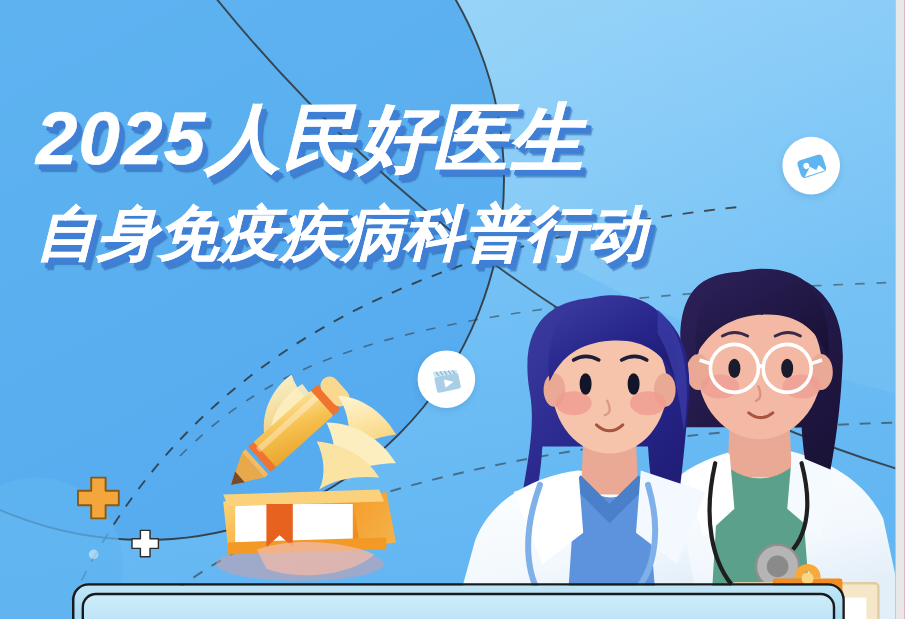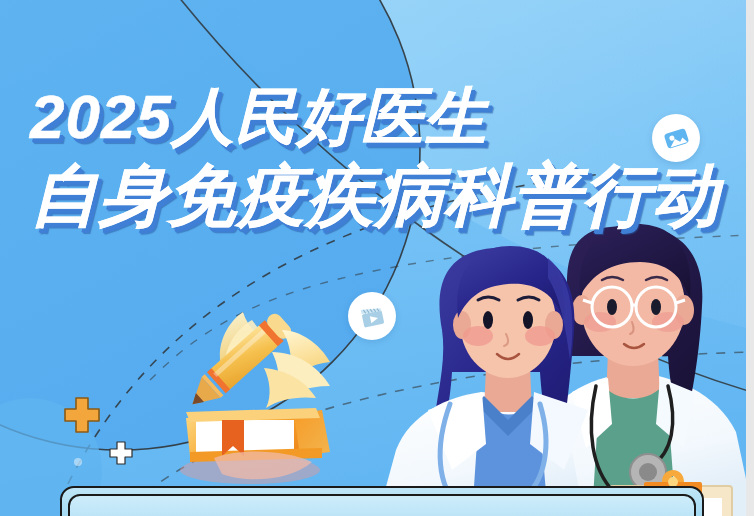--- a/index.html
+++ b/index.html
@@ -36,21 +36,21 @@
     line-height:78px;
     letter-spacing:1px;
     white-space:nowrap;
     text-shadow:
       3px 4px 0 #3f7fd6,
       4px 5px 0 #3f7fd6,
       5px 6px 1px rgba(40,90,160,.55);
     -webkit-text-stroke:0.5px #ffffff;
   }
   #title-line-1{font-size:62px;}
-  #title-line-2{font-size:68px;}
+  #title-line-2{font-size:50px;}
 
   
   .badge{
     position:absolute;
     border-radius:50%;
     background:#ffffff;
     display:flex;align-items:center;justify-content:center;
     z-index:45;
     box-shadow:0 2px 6px rgba(30,90,150,.18);
   }

